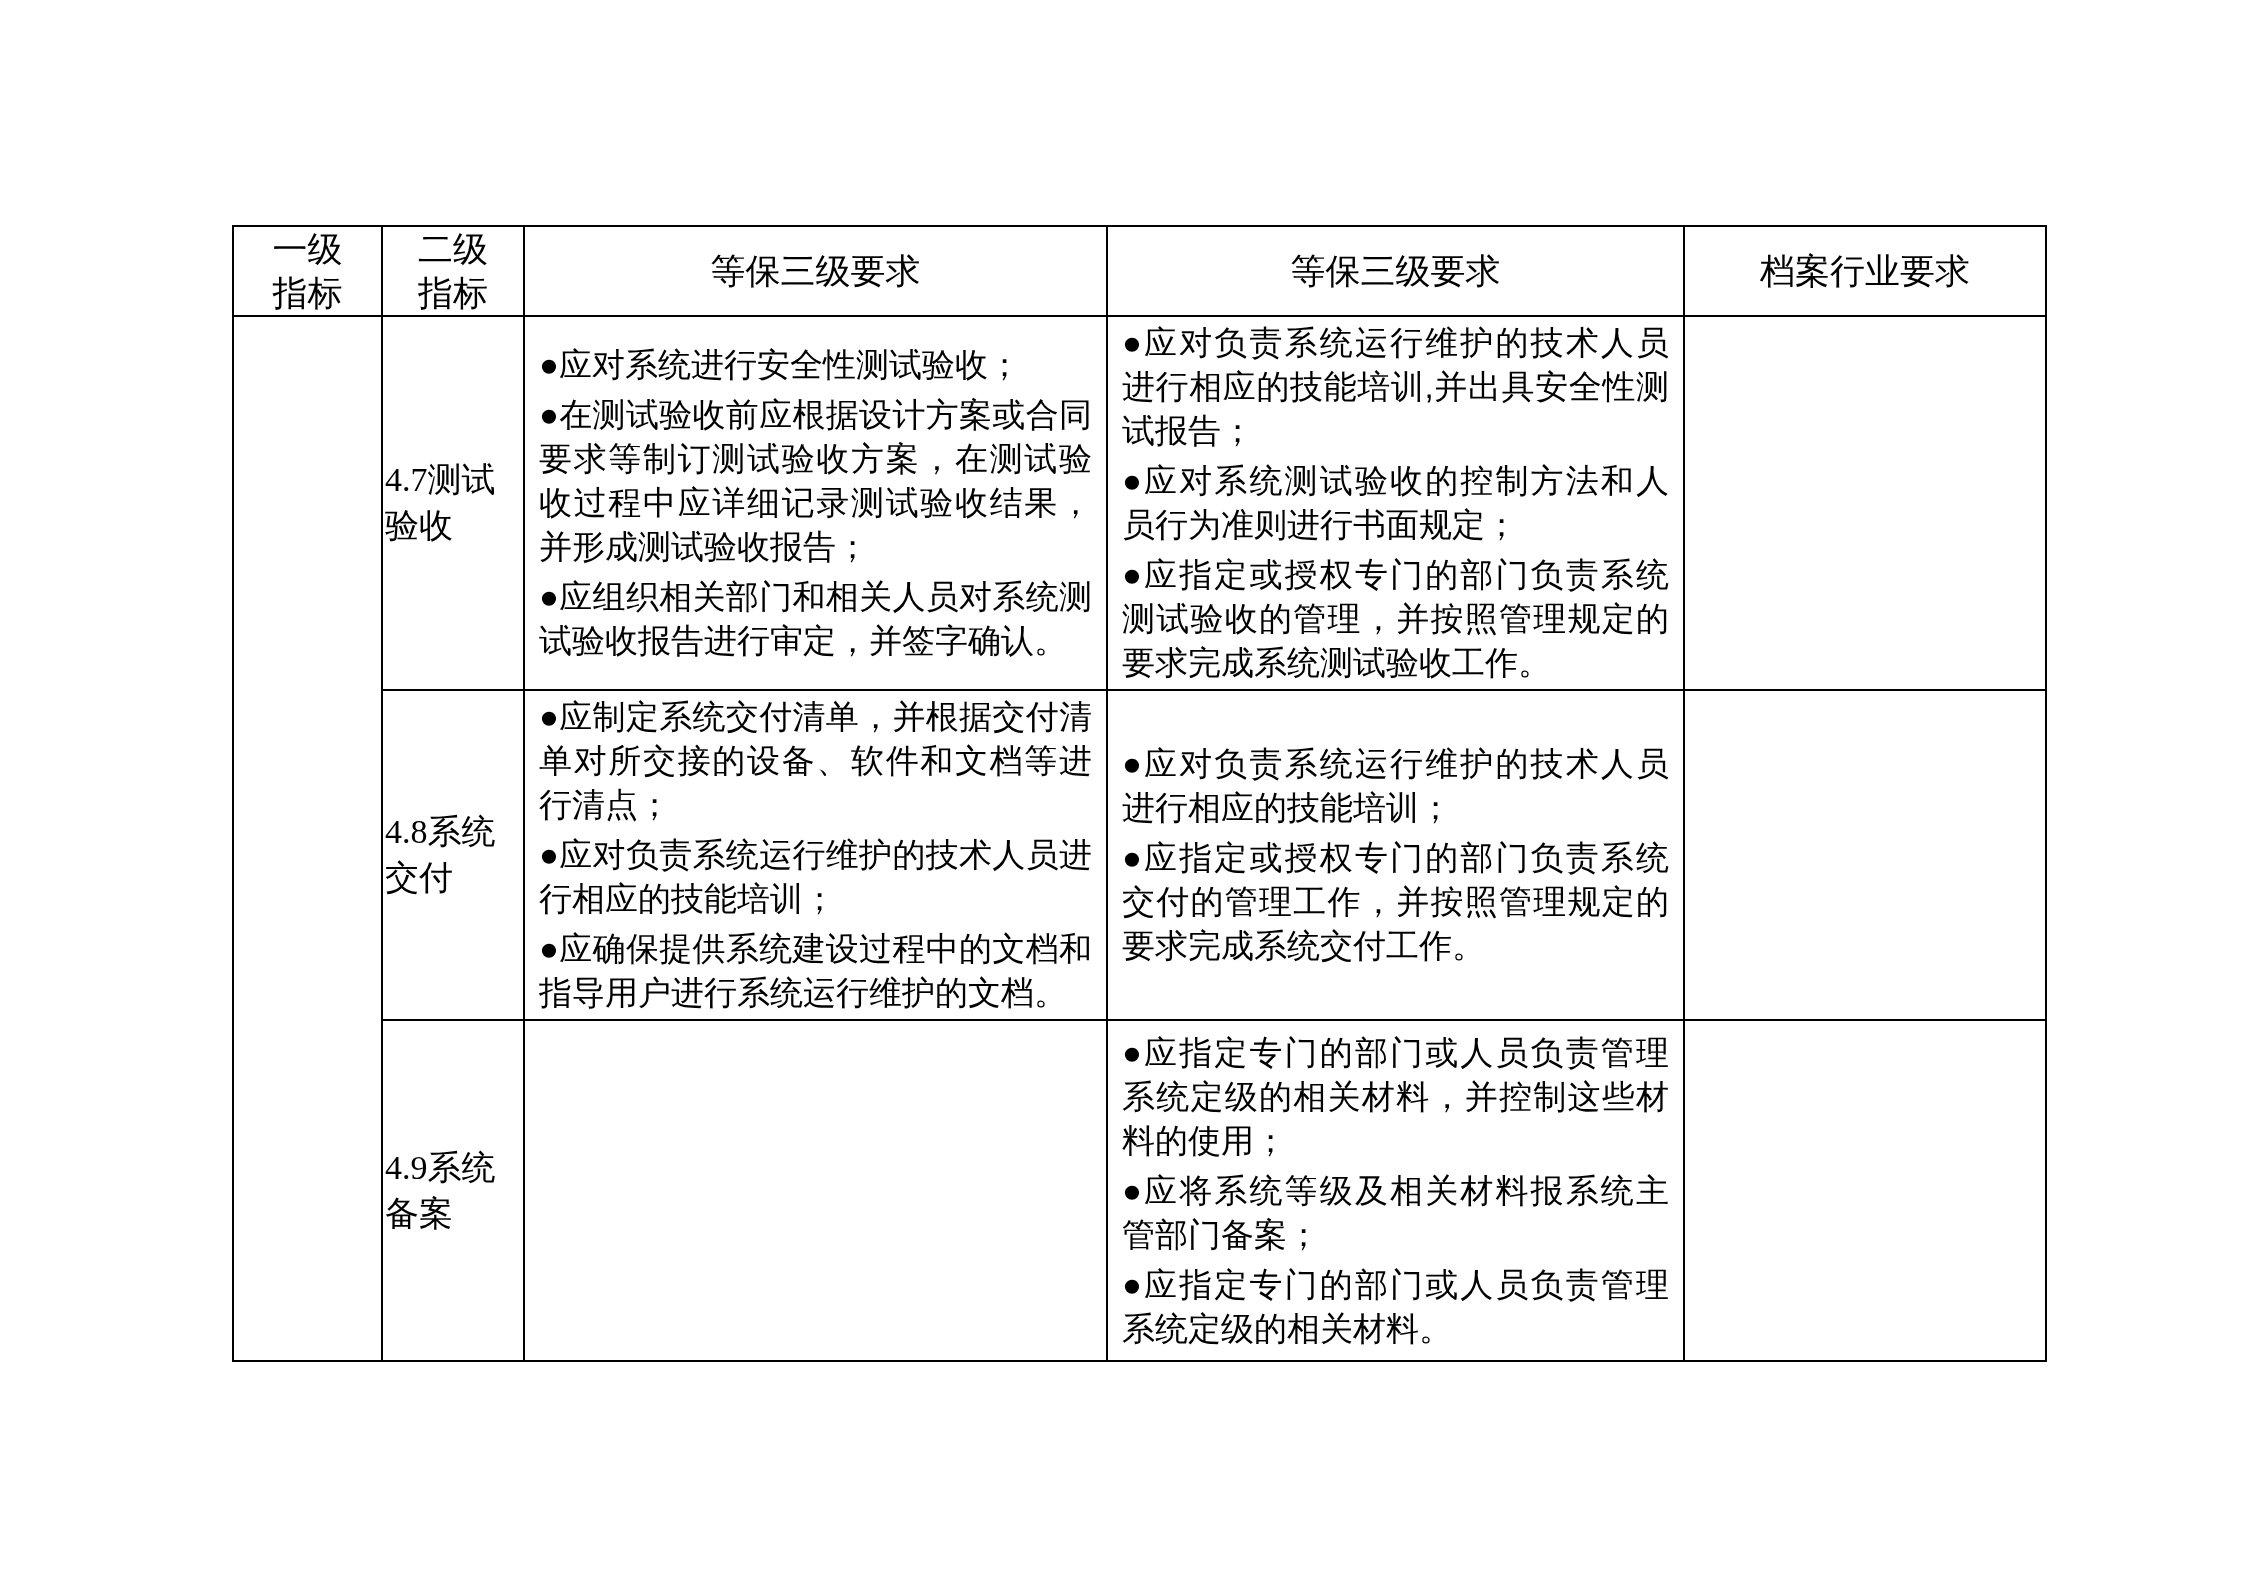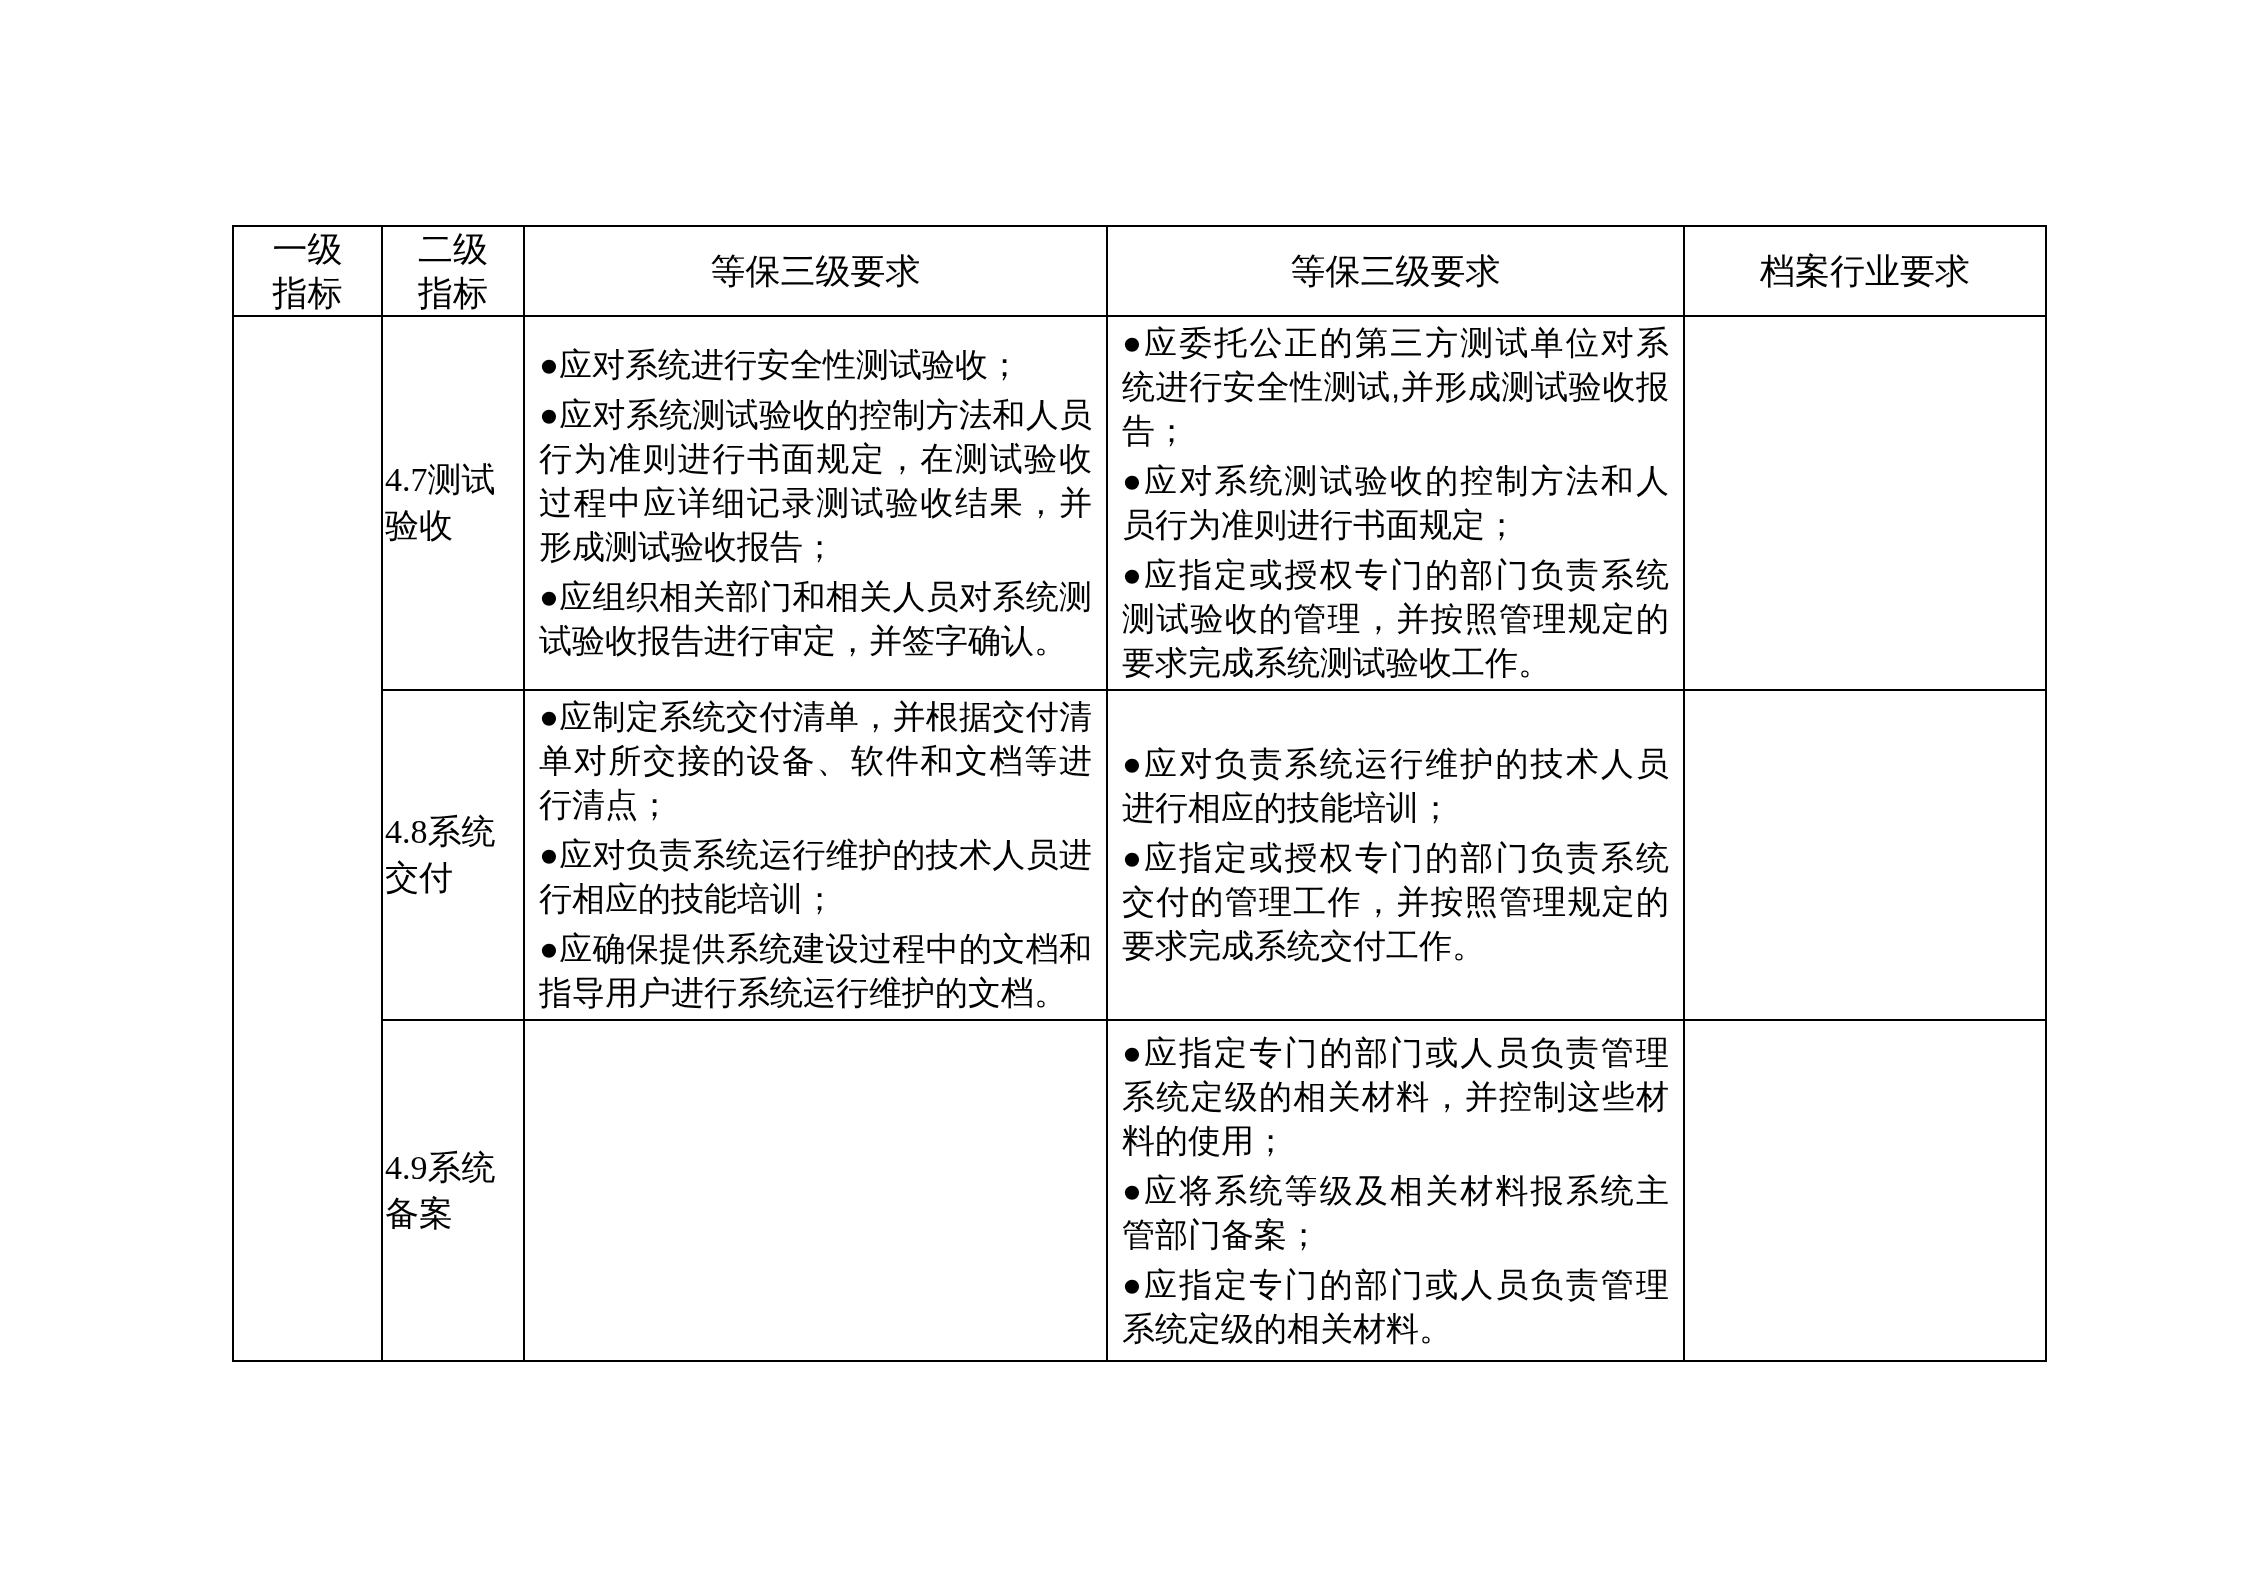--- a/index.html
+++ b/index.html
@@ -92,25 +92,25 @@
         <th class="hdr">等保三级要求</th>
         <th class="hdr">档案行业要求</th>
       </tr>
 
       <tr class="row-1">
         <td class="first-level" rowspan="3"></td>
         <td class="indicator">4.7测试
 验收</td>
         <td class="req">
           <p>●应对系统进行安全性测试验收；</p>
-          <p>●应对系统测试验收的控制方法和人员行为准则进行书面规定，在测试验收过程中应详细记录测试验收结果，并形成测试验收报告；</p>
+          <p>●在测试验收前应根据设计方案或合同要求等制订测试验收方案，在测试验收过程中应详细记录测试验收结果，并形成测试验收报告；</p>
           <p>●应组织相关部门和相关人员对系统测试验收报告进行审定，并签字确认。</p>
         </td>
         <td class="req">
-          <p>●应委托公正的第三方测试单位对系统进行安全性测试,并形成测试验收报告；</p>
+          <p>●应对负责系统运行维护的技术人员进行相应的技能培训,并出具安全性测试报告；</p>
           <p>●应对系统测试验收的控制方法和人员行为准则进行书面规定；</p>
           <p>●应指定或授权专门的部门负责系统测试验收的管理，并按照管理规定的要求完成系统测试验收工作。</p>
         </td>
         <td class="archive"></td>
       </tr>
 
       <tr class="row-2">
         <td class="indicator">4.8系统
 交付</td>
         <td class="req">

